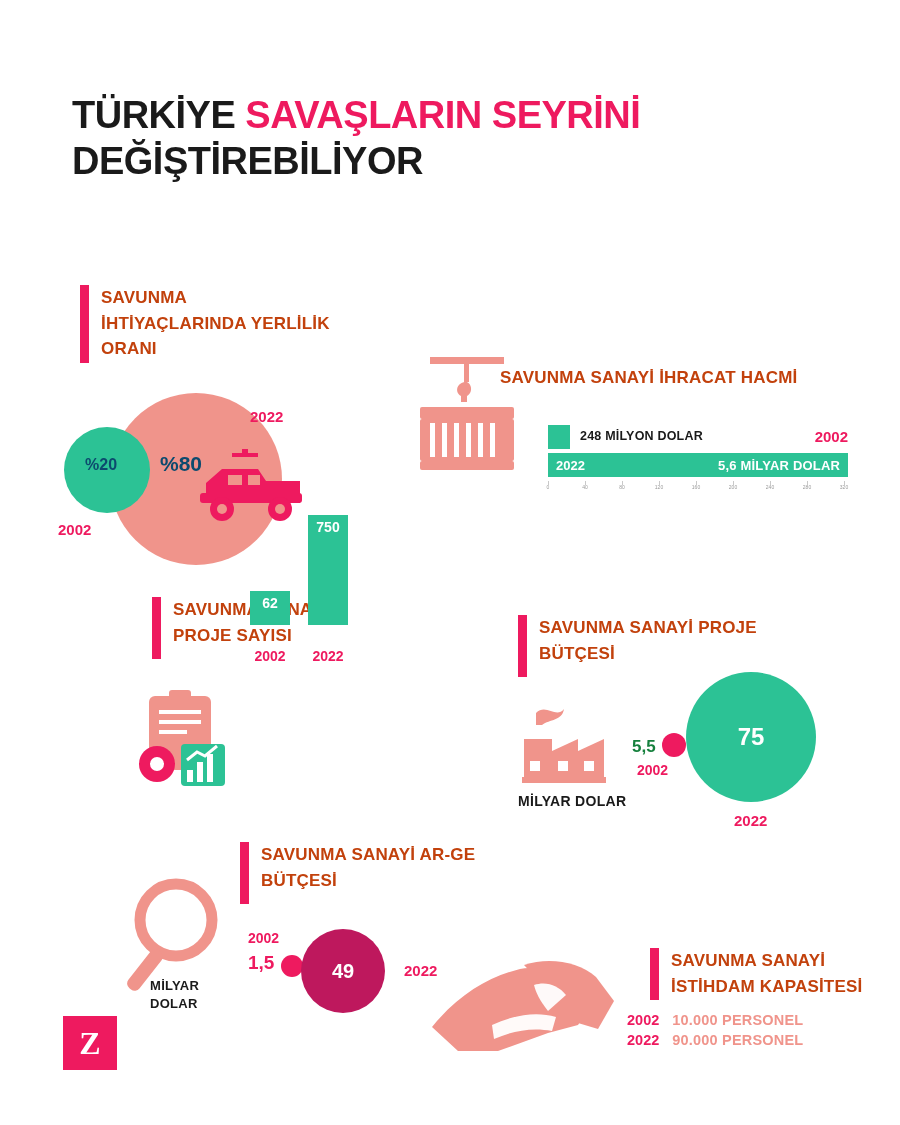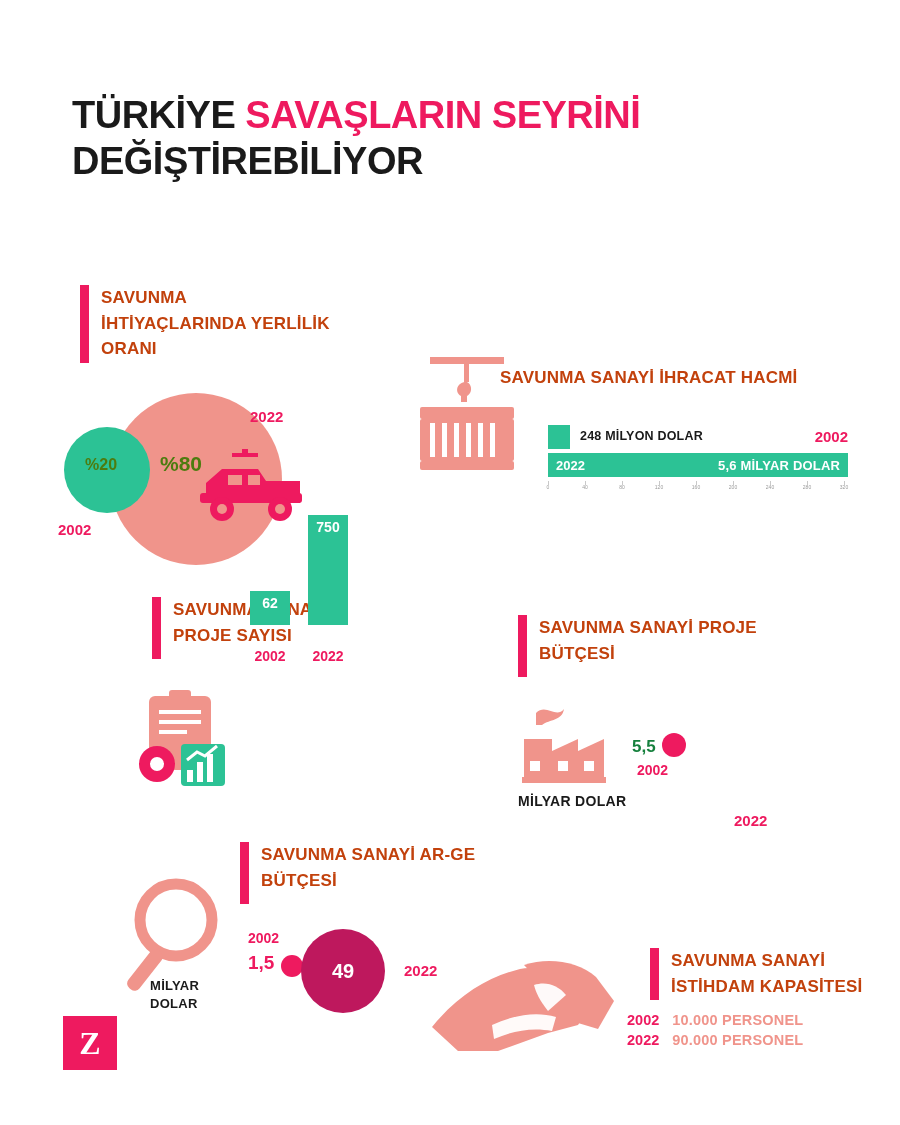--- a/index.html
+++ b/index.html
@@ -45,21 +45,21 @@
     position: absolute; left: 110px; top: 393px;
     width: 172px; height: 172px; border-radius: 50%;
     background: #F0948B;
   }
   .circle-small-green {
     position: absolute; left: 64px; top: 427px;
     width: 86px; height: 86px; border-radius: 50%;
     background: #2CC295;
   }
   .lbl-in {
-    position: absolute; color: #4d7c0f; font-weight: bold;
+    position: absolute; color: #0c4a6e; font-weight: bold;
   }
   #p80 { left: 160px; top: 452px; font-size: 21px; }
   #p20 { left: 85px; top: 456px; font-size: 16px; }
   #y2022a { position: absolute; left: 250px; top: 408px; color: #EE1A5F; font-weight: bold; font-size: 15px; }
   #y2002a { position: absolute; left: 58px; top: 521px; color: #EE1A5F; font-weight: bold; font-size: 15px; }
   .vehicle { position: absolute; left: 196px; top: 447px; }
 
   
   #b2-head { left: 500px; top: 365px; }
   #b2-head .txt { width: 360px; font-size: 17px; }
@@ -327,20 +327,23 @@
       </g>
       <g fill="#ffffff">
         <rect x="12" y="56" width="10" height="10"></rect>
         <rect x="40" y="56" width="10" height="10"></rect>
         <rect x="66" y="56" width="10" height="10"></rect>
       </g>
     </svg>
   </div>
   <div id="milyar1">MİLYAR DOLAR</div>
 
+  <div class="circle-green-75">
+    <span>75</span>
+  </div>
   <div class="dot-pink"></div>
   <div id="v55">5,5</div>
   <div id="y2002b">2002</div>
   <div id="y2022b">2022</div>
 
   <div class="head" id="b5-head">
     <div class="bar"></div>
     <div class="txt">SAVUNMA SANAYİ AR-GE BÜTÇESİ</div>
   </div>
 

